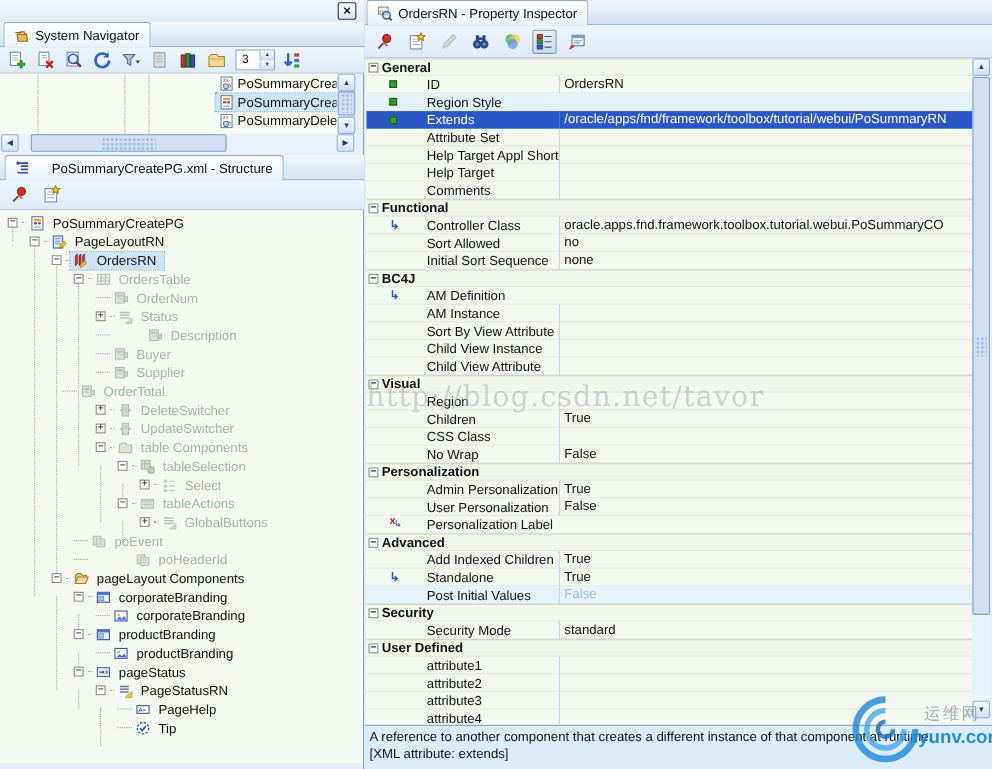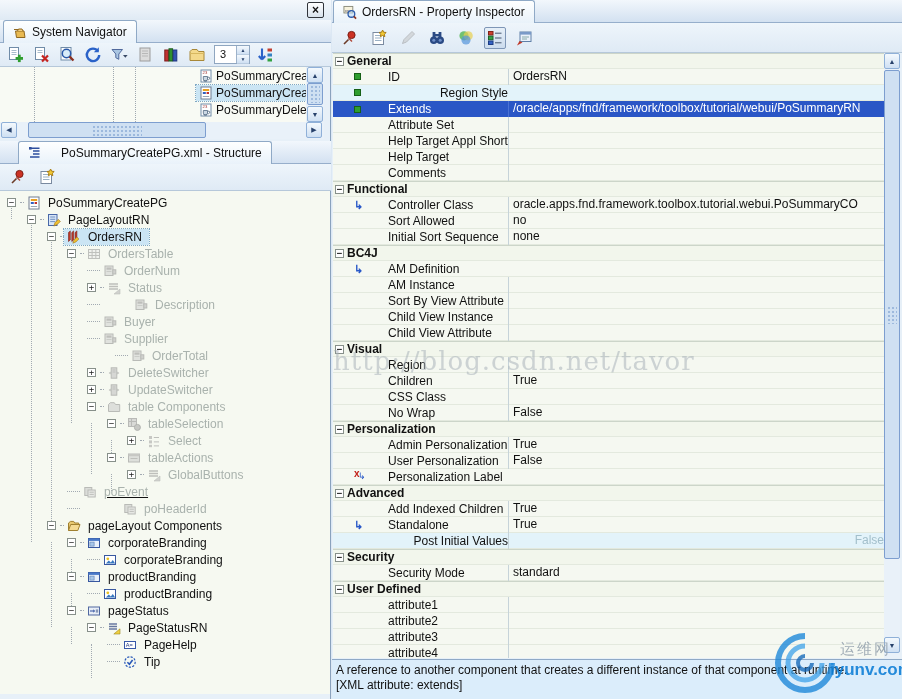--- a/index.html
+++ b/index.html
@@ -45,21 +45,21 @@
   .nav-guide { position:absolute; top:0; bottom:0; width:0; border-left:1px dotted #9fa8b0; }
   .nav-row { position:relative; height:17px; display:flex; align-items:center; padding-left:196px; white-space:nowrap; }
   .stub { display:inline-block; width:12px; height:0; border-top:1px dotted #9fa8b0; }
   .hl { display:inline-flex; align-items:center; gap:3px; padding:0 3px; height:16px; }
   .hl.sel { background:#cbe5f4; outline:1px dotted #7fa8c4; }
   .ti { display:inline-flex; width:14px; height:14px; }
   #nav-vsb { position:absolute; left:307px; top:67px; width:17px; height:55px; background:#e9f1f9; }
   #nav-hsb { position:absolute; left:0; top:122px; width:324px; height:17px; background:#e9f1f9; }
 
   #struct-strip { left:0; top:141px; width:331px; height:23px; }
-  #struct-tab { left:18px; top:141px;gap:19px; }
+  #struct-tab { left:4px; top:141px;gap:19px; }
   #struct-toolbar { left:0; top:164px; width:331px; height:27px; gap:7px; padding-left:7px; }
   #struct-tree { position:absolute; left:0; top:191px; width:330px; height:503px; background:#f6f9f1;
                  overflow:hidden; padding-top:3px; }
   .s-guide { position:absolute; width:0; border-left:1px dotted #a2aab2; }
   .s-row { position:relative; height:17px; display:flex; align-items:center; white-space:nowrap; }
   .s-row .label { padding:0 4px; }
   .s-row.gray .label { color:#a9b2ad; }
   .s-row.gray .ti { filter:grayscale(1) opacity(.55); }
   .xb { display:inline-flex; width:9px; height:9px; border:1px solid #87908a; background:#fff; color:#222;
         align-items:center; justify-content:center; font-size:9px; line-height:7px; margin-right:4px;
@@ -73,21 +73,21 @@
   #pi-toolbar { left:0; top:23px; width:570px; height:30px; gap:7px; padding-left:7px; }
   #pi-grid { position:absolute; left:1px; top:53px; width:551px; height:605px; background:#f5f8f1; overflow:hidden; }
   .g-row { position:relative; height:16px; display:flex; align-items:center; border-bottom:1px solid #e3e9de; }
   .g-row.group { font-weight:bold; border-top:1px solid #ccd5c9; background:#f2f6ec; }
   .g-row .gxb { position:absolute; left:2px; top:3px; }
   .g-row .glabel { padding-left:14px; }
   .p-gut { width:14px; flex:none; }
   .p-ico { width:41px; flex:none; display:flex; align-items:center; padding-left:7px; }
   .p-name { width:120px; flex:none; overflow:hidden; white-space:nowrap; }
   .p-val { flex:1; border-left:1px solid #c6d3d9; padding-left:4px; overflow:hidden; white-space:nowrap; height:16px; line-height:15px; }
-  .g-row.dim { background:#e3f3fa;text-align:right; }
+  .g-row.dim { background:#e3f3fa; }
   .g-row.dim .p-val { color:#a2bfcb; }
   .g-row.selected { background:#2a56c6; color:#fff; border-bottom:none; }
   .g-row.selected .p-val { border-left-color:#4a72d4; color:#fff; }
   .sq { display:inline-block; width:7px; height:7px; background:#2f9e2f; border:1px solid #166016; }
   .ar { color:#2858c8; font-weight:bold; font-size:11px; line-height:10px; }
   .tr { position:relative; width:12px; height:12px; display:inline-block; }
   .tr b { position:absolute; left:0; top:-3px; color:#c22018; font-size:10px; }
   .tr i { position:absolute; left:4px; top:0; color:#2858c8; font-style:normal; font-size:9px; }
   #pi-vsb { position:absolute; left:552px; top:53px; width:16px; height:605px; background:#e9f1f9; }
   #pi-desc { position:absolute; left:0; top:659px; width:570px; height:40px; background:#dbedfb;
@@ -425,21 +425,21 @@
               <svg width="14" height="14" viewBox="0 0 14 14">
                 <rect x="2" y="2" width="8" height="9.5" fill="#cacfd6" stroke="#84888e"></rect>
                 <rect x="3.5" y="3.5" width="5" height="2.2" fill="#8890a0"></rect>
                 <line x1="3.5" y1="7.5" x2="8.5" y2="7.5" stroke="#9aa"></line>
                 <rect x="9.8" y="5.8" width="3" height="4.2" fill="#aab2ba" stroke="#84888e"></rect>
               </svg>
             </span>
             <span class="label">Supplier</span>
           </span>
         </div>
-        <div class="s-row gray" style="padding-left: 115px; text-align: center;">
+        <div class="s-row gray" style="padding-left: 57px; text-align: center;">
           <span class="stub2"></span>
           <span class="hl">
             <span class="ti">
               <svg width="14" height="14" viewBox="0 0 14 14">
                 <rect x="2" y="2" width="8" height="9.5" fill="#cacfd6" stroke="#84888e"></rect>
                 <rect x="3.5" y="3.5" width="5" height="2.2" fill="#8890a0"></rect>
                 <line x1="3.5" y1="7.5" x2="8.5" y2="7.5" stroke="#9aa"></line>
                 <rect x="9.8" y="5.8" width="3" height="4.2" fill="#aab2ba" stroke="#84888e"></rect>
               </svg>
             </span>
@@ -539,21 +539,21 @@
           <span class="hl">
             <span class="ti">
               <svg width="14" height="14" viewBox="0 0 14 14">
                 <path d="M2 3h9M2 5.5h9M2 8h9" stroke="#8890a0" stroke-width="1.4" fill="none"></path>
                 <path d="M7 13l6-5v5z" fill="#aab2ba" stroke="#8890a0" stroke-width=".6"></path>
               </svg>
             </span>
             <span class="label">GlobalButtons</span>
           </span>
         </div>
-        <div class="s-row gray" style="padding-left: 67px; text-decoration: underline;">
+        <div class="s-row gray" style="padding-left: 67px;">
           <span class="stub2"></span>
           <span class="hl">
             <span class="ti">
               <svg width="14" height="14" viewBox="0 0 14 14">
                 <rect x="1.8" y="2.5" width="7" height="8" fill="#c2c6cc" stroke="#84888e"></rect>
                 <rect x="5" y="5" width="7.2" height="7" fill="#d6dade" stroke="#84888e"></rect>
                 <line x1="6.5" y1="7.2" x2="10.8" y2="7.2" stroke="#8890a0"></line>
                 <line x1="6.5" y1="9.4" x2="10.8" y2="9.4" stroke="#8890a0"></line>
               </svg>
             </span>

